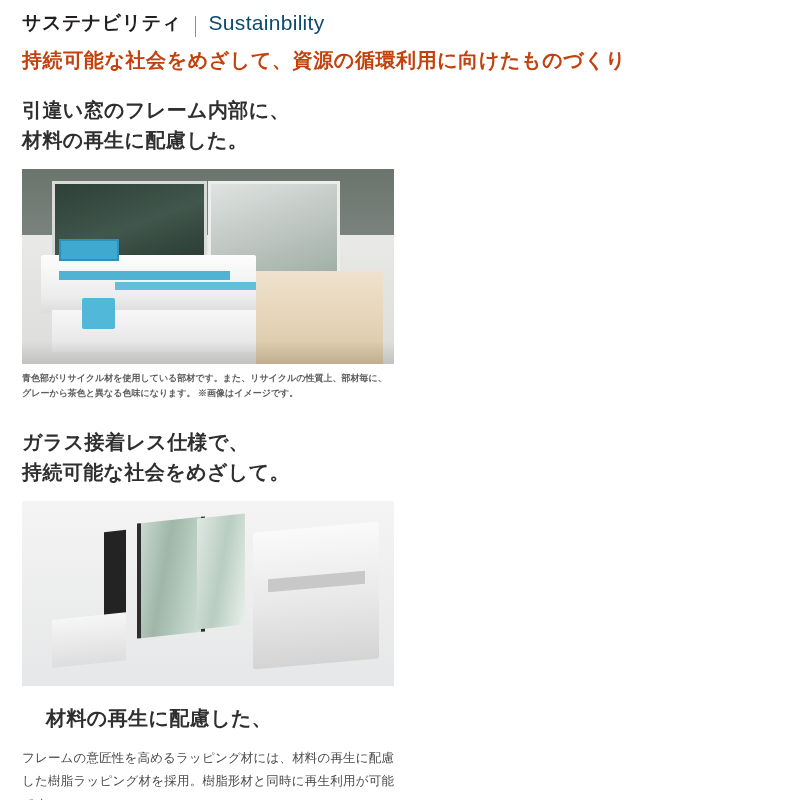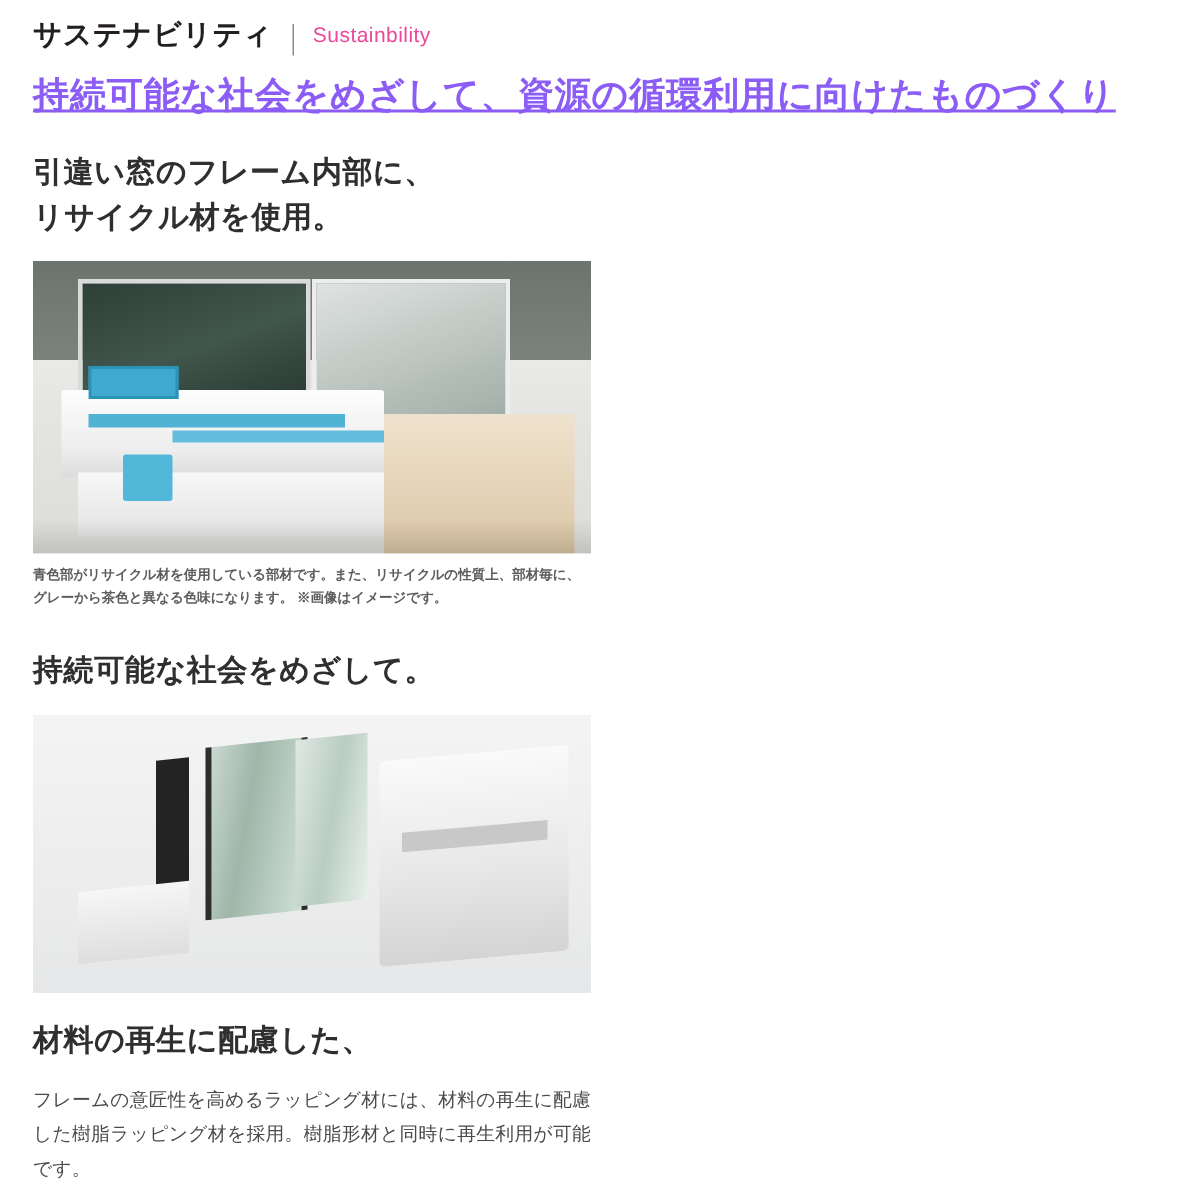--- a/index.html
+++ b/index.html
@@ -36,34 +36,33 @@
     color: #231f20;
   }
   .header-divider {
     width: 1px;
     height: 21px;
     background: #8d8d8d;
     position: relative;
     top: 3px;
   }
   .header-en {
-    font-size: 14px;
+    font-size: 21px;
     font-weight: normal;
-    color: #ec4899;
+    color: #0c4a6e;
     letter-spacing: 0.3px;
   }
 
   .main-title {
     margin-top: 11px;
-    font-size: 24px;
+    font-size: 20px;
     font-weight: bold;
     letter-spacing: 0.6px;
-    color: #8b5cf6;
+    color: #c2410c;
     white-space: nowrap;
-    text-decoration: underline;
   }
 
   
   .columns {
     display: flex;
     gap: 28px;
     margin-top: 22px;
     flex-direction: column;
   }
   .col {
@@ -248,21 +247,21 @@
   </div>
 
   <div class="main-title">持続可能な社会をめざして、資源の循環利用に向けたものづくり</div>
 
   <div class="columns">
 
     <div class="col">
 
       <div class="sec-title">
         <div>引違い窓のフレーム内部に、</div>
-        <div>リサイクル材を使用。</div>
+        <div>材料の再生に配慮した。</div>
       </div>
 
 
       <div class="photo photo-1">
         <div class="p1-bg"></div>
         <div class="p1-dark-top"></div>
         <div class="p1-glass"></div>
         <div class="p1-glass2"></div>
         <div class="p1-white-frame"></div>
         <div class="p1-blue-a"></div>
@@ -274,35 +273,36 @@
         <div class="p1-shadow"></div>
       </div>
 
       <div class="caption">青色部がリサイクル材を使用している部材です。また、リサイクルの性質上、部材毎に、グレーから茶色と異なる色味になります。
 ※画像はイメージです。</div>
     </div>
 
     <div class="col">
 
       <div class="sec-title">
+        <div>ガラス接着レス仕様で、</div>
         <div>持続可能な社会をめざして。</div>
       </div>
 
 
       <div class="photo photo-2">
         <div class="p2-bg"></div>
         <div class="p2-dark-strip"></div>
         <div class="p2-glass"></div>
         <div class="p2-glass2"></div>
         <div class="p2-frame"></div>
         <div class="p2-frame-line"></div>
         <div class="p2-left-piece"></div>
       </div>
 
-      <div class="sec-title" style="margin-top:18px;">
+      <div class="sec-title" style="margin-top:18px;margin-left:24px;">
         <div>材料の再生に配慮した、</div>
       </div>
 
       <div class="sec-body">フレームの意匠性を高めるラッピング材には、材料の再生に配慮した樹脂ラッピング材を採用。樹脂形材と同時に再生利用が可能です。</div>
 
       <div class="photo photo-3">
         <div class="p3-bg"></div>
         <div class="p3-board p3-b1"></div>
         <div class="p3-board p3-b2"></div>
         <div class="p3-board p3-b3"></div>

